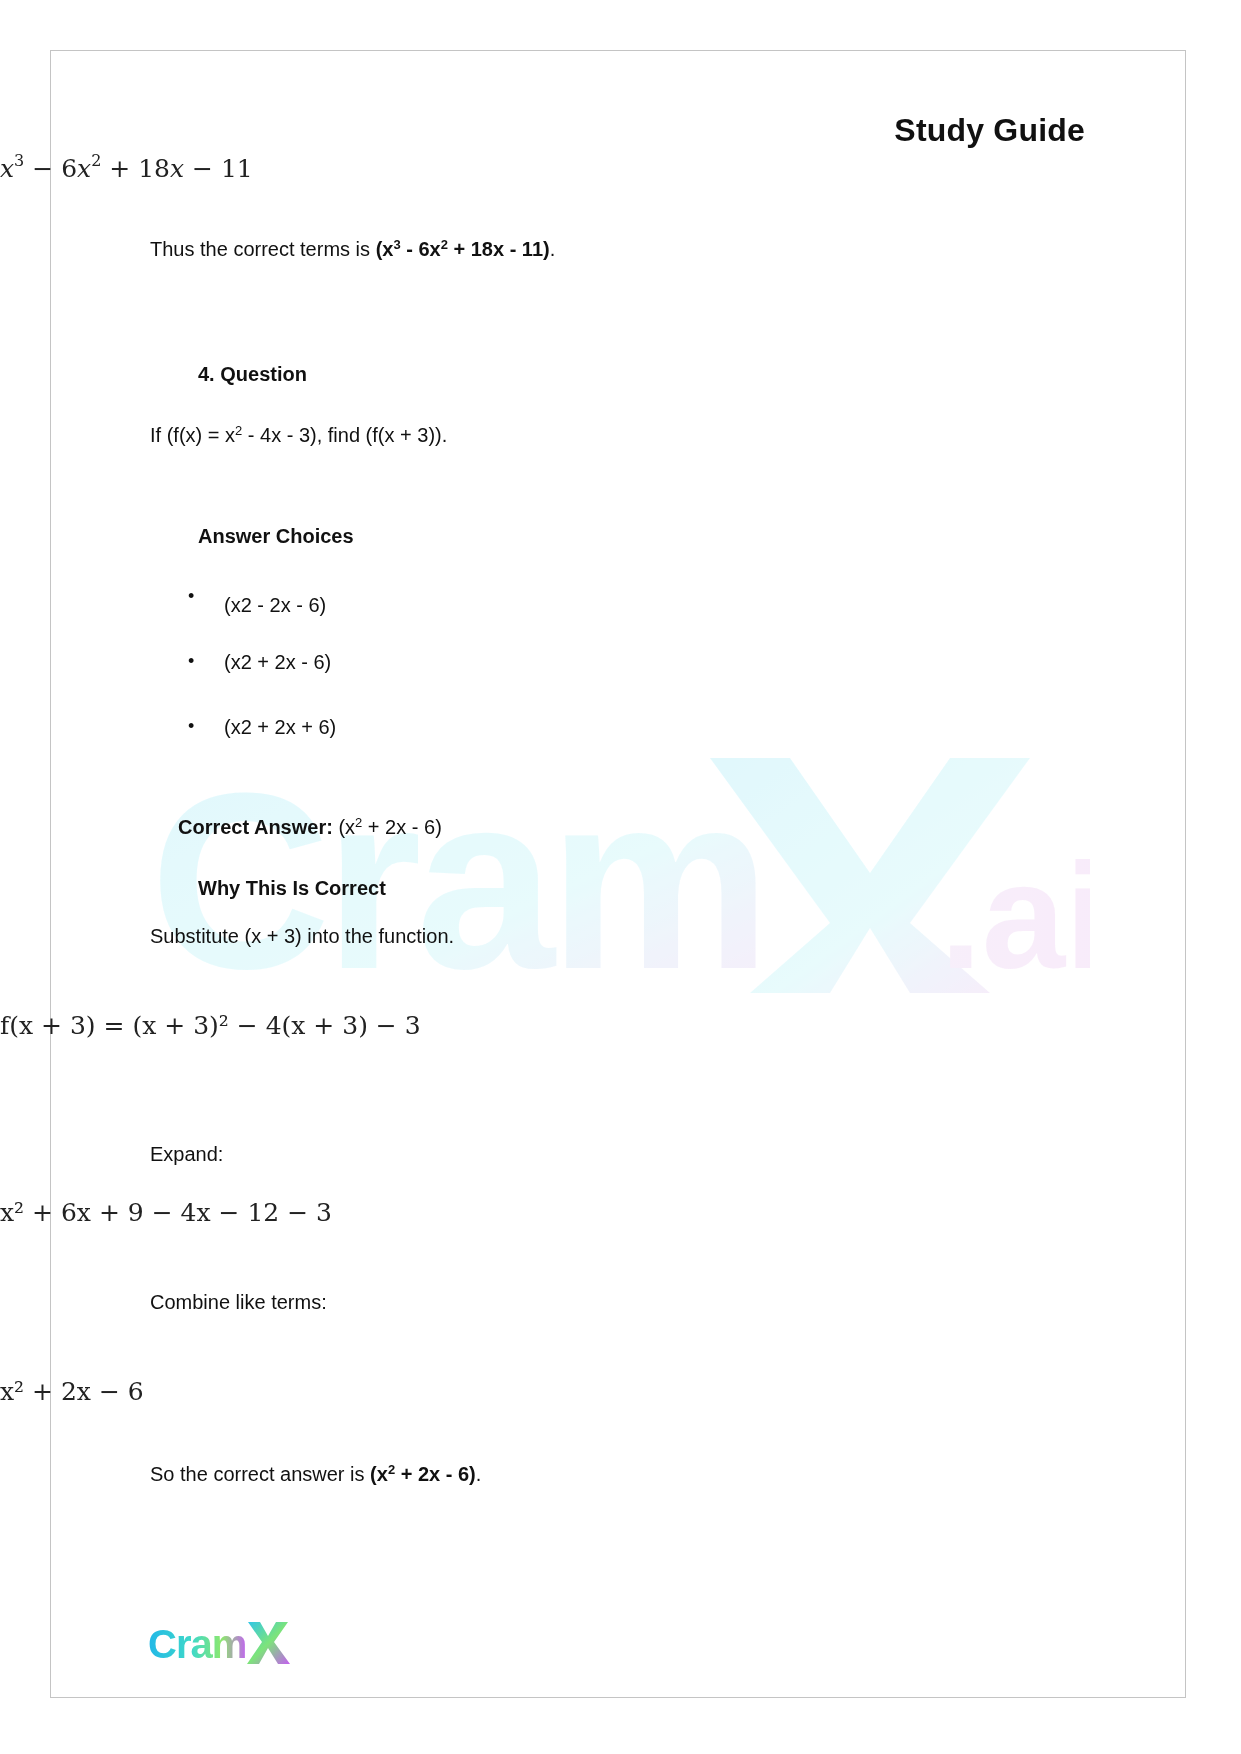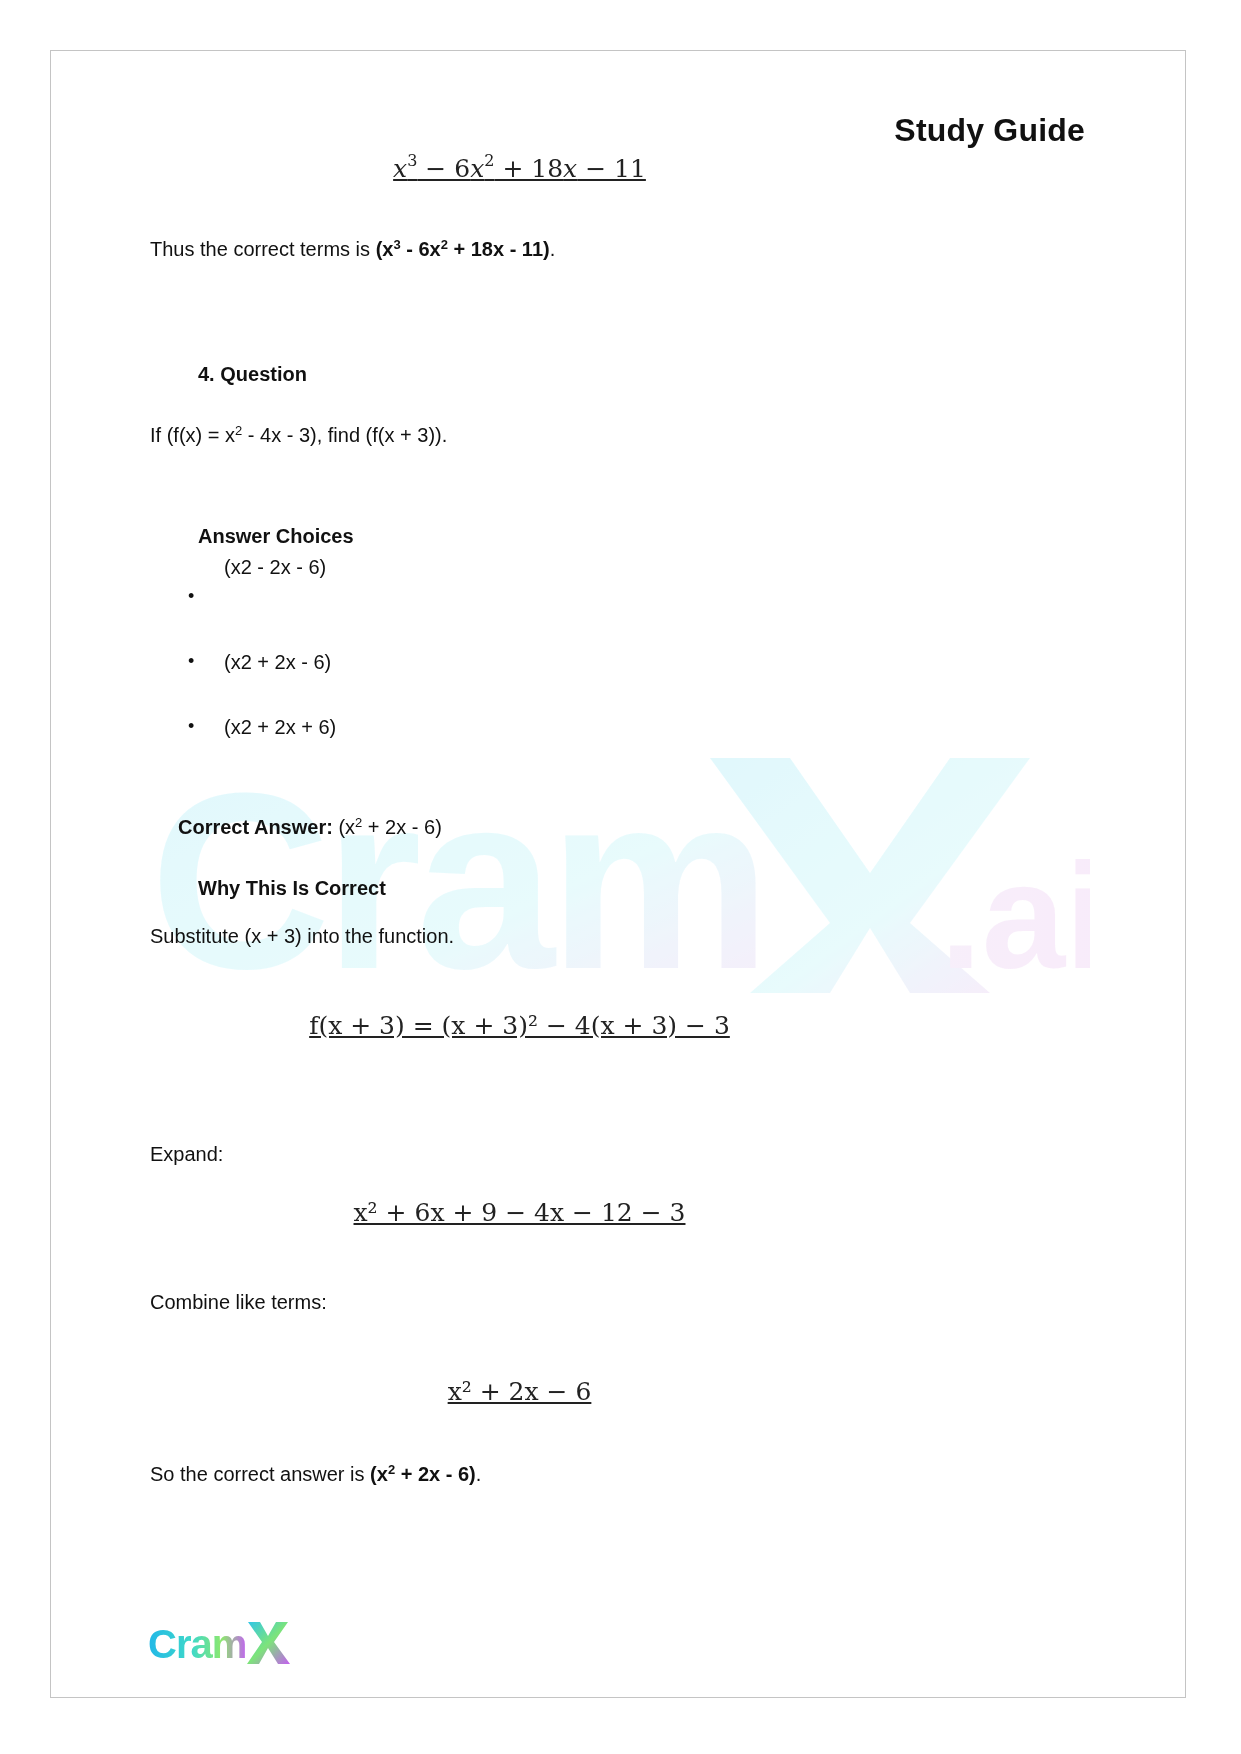--- a/index.html
+++ b/index.html
@@ -4,22 +4,22 @@
 <style>
   html, body { margin: 0; padding: 0; background: #ffffff; }
   body { width: 1241px; height: 1754px; position: relative; overflow: hidden;
          font-family: "Liberation Sans", sans-serif; color: #111; }
   .page-border { position: absolute; left: 50px; top: 50px; width: 1136px; height: 1648px;
                  border: 1px solid #c4c4c4; box-sizing: border-box; }
   .abs { position: absolute; }
   .title { right: 156px; top: 88px; font-size: 32px; font-weight: bold; color: #111; letter-spacing: 0.2px; margin-top: 24px; }
   .txt { left: 150px; font-size: 20px; line-height: 24px; white-space: nowrap; }
   .bold { font-weight: bold; margin-left: 48px; }
-  .math { left: 0; width: 1039px; text-align: center; font-family: "DejaVu Serif", "Liberation Serif", serif;
-          font-size: 25px; color: #222; white-space: nowrap; text-decoration: underline; }
+  .math { left: 0; width: 1039px; text-align: left; font-family: "DejaVu Serif", "Liberation Serif", serif;
+          font-size: 25px; color: #222; white-space: nowrap; }
   .math i { font-style: italic; }
   .math sup { font-size: 16px; vertical-align: 11px; line-height: 0; }
   sup.s { font-size: 13px; vertical-align: 7px; line-height: 0; }
   .bullet { left: 188px; font-size: 18px; }
   .choice { left: 224px; font-size: 20px; line-height: 24px; white-space: nowrap; }
   .watermark { left: 150px; top: 758px; width: 940px; height: 235px; pointer-events: none; opacity: 0.55; }
   .logo { left: 148px; top: 1616px; width: 150px; height: 50px; }
 </style>
 </head>
 <body>
@@ -55,21 +55,21 @@
 
 <div class="abs txt bold" style="top:362px;">4. Question</div>
 
 <div class="abs txt" style="top:423px;">
   <span>If (f(x) = x</span><sup class="s">2</sup><span> - 4x - 3), find (f(x + 3)).</span>
 </div>
 
 <div class="abs txt bold" style="top:524px;">Answer Choices</div>
 
 <div class="abs bullet" style="top:586px;">•</div>
-<div class="abs choice" style="top:555px;">(x2 - 2x - 6)</div>
+<div class="abs choice" style="top:593px;">(x2 - 2x - 6)</div>
 
 <div class="abs bullet" style="top:651px;">•</div>
 <div class="abs choice" style="top:650px;">(x2 + 2x - 6)</div>
 
 <div class="abs bullet" style="top:716px;">•</div>
 <div class="abs choice" style="top:715px;">(x2 + 2x + 6)</div>
 
 <div class="abs txt" style="top:815px;margin-left:28px;">
   <b>Correct Answer:</b><span> (x</span><sup class="s">2</sup><span> + 2x - 6)</span>
 </div>

